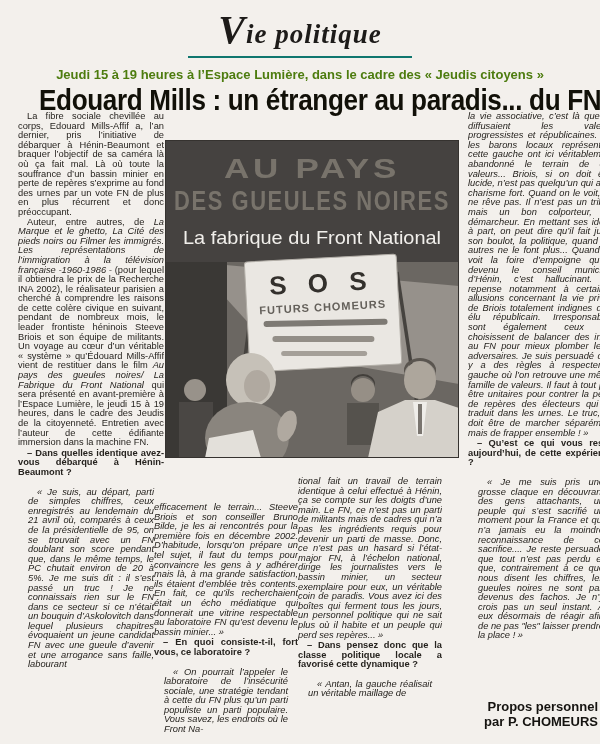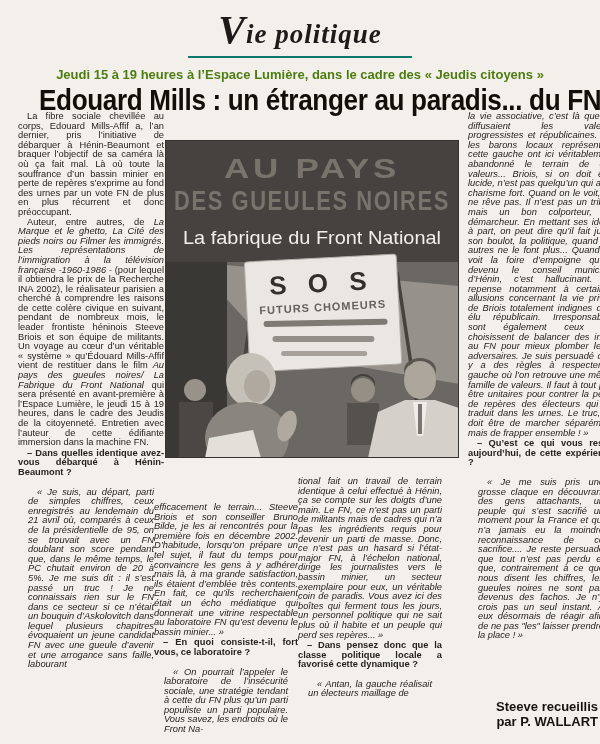--- a/index.html
+++ b/index.html
@@ -124,27 +124,27 @@
 
   <div class="col col2">
     <p class="cont">efficacement le terrain... Steeve Briois et son conseiller Bruno Bilde, je les ai rencontrés pour la première fois en décembre 2002. D’habitude, lorsqu’on prépare un tel sujet, il faut du temps pour convaincre les gens à y adhérer mais là, à ma grande satisfaction, ils étaient d’emblée très contents. En fait, ce qu’ils recherchaient était un écho médiatique qui donnerait une vitrine respectable au laboratoire FN qu’est devenu le bassin minier... »</p>
     <p class="q">– En quoi consiste-t-il, fort vous, ce laboratoire ?</p>
     <p class="a">« On pourrait l’appeler le laboratoire de l’insécurité sociale, une stratégie tendant à cette du FN plus qu’un parti populiste un parti populaire. Vous savez, les endroits où le Front Na-</p>
   </div>
 
   <div class="col col3">
     <p class="cont">tional fait un travail de terrain identique à celui effectué à Hénin, ça se compte sur les doigts d’une main. Le FN, ce n’est pas un parti de militants mais de cadres qui n’a pas les ingrédients requis pour devenir un parti de masse. Donc, ce n’est pas un hasard si l’état-major FN, à l’échelon national, dirige les journalistes vers le bassin minier, un secteur exemplaire pour eux, un véritable coin de paradis. Vous avez ici des boîtes qui ferment tous les jours, un personnel politique qui ne sait plus où il habite et un peuple qui perd ses repères... »</p>
     <p class="q">– Dans pensez donc que la classe politique locale a favorisé cette dynamique ?</p>
-    <p class="a">« Antan, la gauche réalisait un électeurs maillage de</p>
+    <p class="a">« Antan, la gauche réalisait un véritable maillage de</p>
   </div>
 
   <div class="col col4">
     <p class="cont">la vie associative, c’est là que se diffusaient les valeurs progressistes et républicaines. Or, les barons locaux représentant cette gauche ont ici véritablement abandonné le terrain de ces valeurs... Briois, si on doit être lucide, n’est pas quelqu’un qui a un charisme fort. Quand on le voit, on ne rêve pas. Il n’est pas un tribun mais un bon colporteur, un démarcheur. En mettant ses idées à part, on peut dire qu’il fait juste son boulot, la politique, quand les autres ne le font plus... Quand on voit la foire d’empoigne qu’est devenu le conseil municipal d’Hénin, c’est hallucinant. Je repense notamment à certaines allusions concernant la vie privée de Briois totalement indignes d’un élu républicain. Irresponsables sont également ceux qui choisissent de balancer des infos au FN pour mieux plomber leurs adversaires. Je suis persuadé qu’il y a des règles à respecter à gauche où l’on retrouve une même famille de valeurs. Il faut à tout prix être unitaires pour contrer la perte de repères des électeurs qui se traduit dans les urnes. Le truc, ça doit être de marcher séparément mais de frapper ensemble ! »</p>
     <p class="q">– Qu’est ce qui vous reste, aujourd’hui, de cette expérience ?</p>
     <p class="a">« Je me suis pris une grosse claque en découvrant des gens attachants, un peuple qui s’est sacrifié un moment pour la France et qui n’a jamais eu la moindre reconnaissance de ce sacrifice.... Je reste persuadé que tout n’est pas perdu et que, contrairement à ce que nous disent les chiffres, les gueules noires ne sont pas devenus des fachos. Je n’y crois pas un seul instant. À eux désormais de réagir afin de ne pas "les" laisser prendre la place ! »</p>
   </div>
 
   <div class="byline">
-    <div>Steeve recueillis</div>
-    <div>par P. WALLART</div>
+    <div>Propos personnel</div>
+    <div>par P. CHOMEURS</div>
   </div>
 
 </div>
 
 </body></html>

